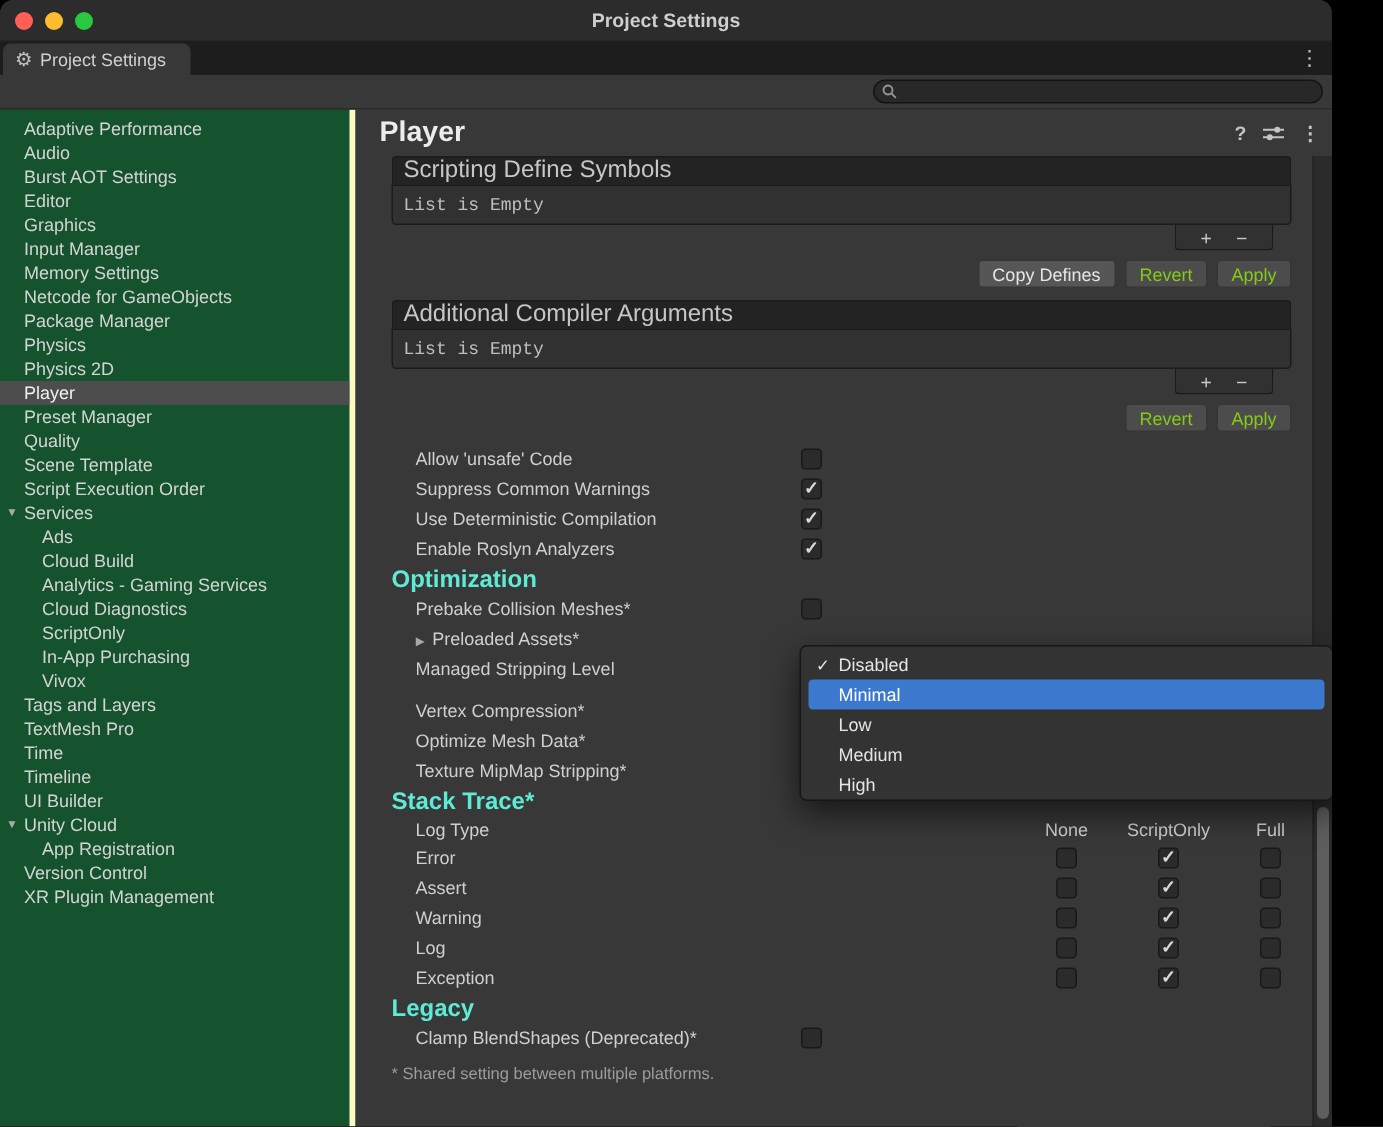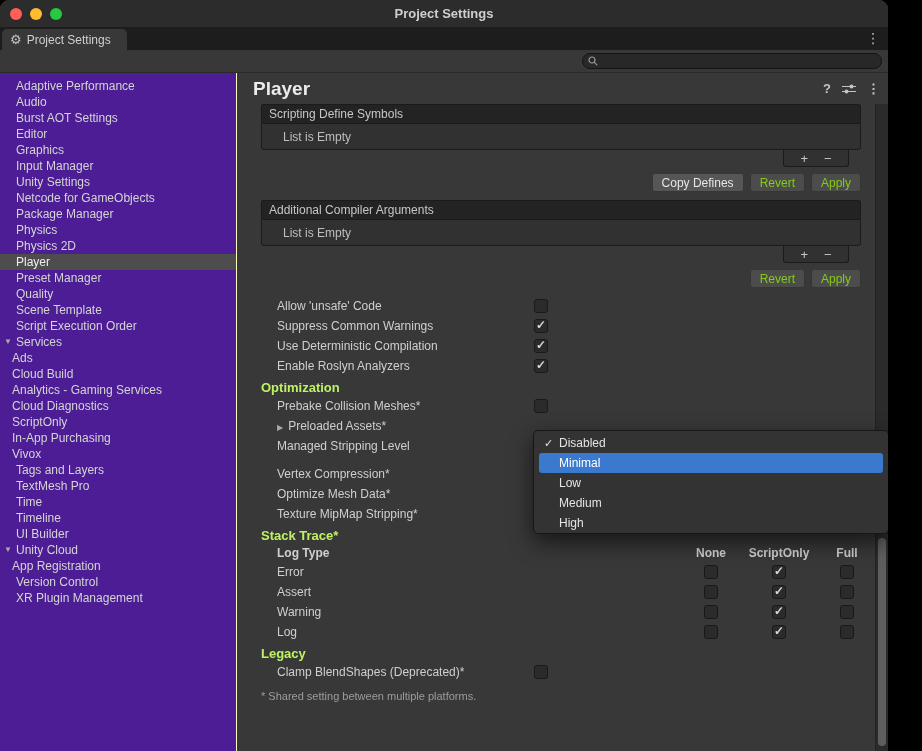--- a/index.html
+++ b/index.html
@@ -19,56 +19,56 @@
   .gear { font-size:13px; color:#C0C0C0; }
   .tab-kebab { position:absolute; right:8px; top:3px; color:#BDBDBD; font-size:14px; line-height:1; }
 
   
   .toolbar { height:23px; background:#383838; border-bottom:1px solid #2A2A2A; position:relative; }
   .search { position:absolute; right:6px; top:3px; width:300px; height:16px; background:#282828; border:1px solid #141414; border-radius:8px; display:flex; align-items:center; padding:0 6px 0 5px; gap:4px; }
   .search input { background:transparent; border:none; outline:none; color:#DDD; font-size:11px; flex:1; min-width:0; font-family:inherit; }
 
   
   .content { display:flex; height:678px; }
-  .sidebar { width:237px; flex:none; border-right:1px solid #fef9c3; padding-top:5px; background:#4c1d95; overflow:hidden; }
+  .sidebar { width:237px; flex:none; border-right:4px solid #fef9c3; padding-top:5px; background:#14532d; overflow:hidden; }
   .side-item { height:16px; display:flex; align-items:center; padding-left:16px; font-size:12px; color:#D4D4D4; position:relative; white-space:nowrap; }
-  .side-item.ind1 { padding-left:12px; }
+  .side-item.ind1 { padding-left:28px; }
   .side-item.sel { background:var(--selected_row); color:#EFEFEF; }
   .side-item .fold { position:absolute; left:4px; top:3px; font-size:8px; color:#ABABAB; }
 
   .main { flex:1; position:relative; background:#383838; min-width:0; }
   .main-header { height:31px; display:flex; align-items:center; padding-left:16px; position:relative; }
   .page-title { font-size:19px; font-weight:bold; color:#ECECEC; }
   .header-icons { position:absolute; right:8px; top:9px; display:flex; gap:11px; align-items:center; color:#C4C4C4; }
   .hicon { font-size:13px; font-weight:bold; line-height:1; }
 
   .settings { position:absolute; top:31px; left:0; right:13px; bottom:0; padding:0 14px 0 24px; overflow:hidden; }
 
   
-  .group-header { height:19px; background:#232323; border:1px solid #1B1B1B; border-bottom:none; display:flex; align-items:center; padding-left:7px; font-size:12px; color:#C6C6C6; border-radius:3px 3px 0 0; }
-  .group-body { height:27px; background:#313131; border:1px solid #1B1B1B; display:flex; align-items:center; padding-left:21px; font-size:12px; color:#BFBFBF; border-radius:0 0 3px 3px; }
+  .group-header { height:19px; background:#232323; border:1px solid #1B1B1B; border-bottom:none; display:flex; align-items:center; padding-left:7px; font-size:16px; color:#C6C6C6; border-radius:3px 3px 0 0; }
+  .group-body { height:27px; background:#313131; border:1px solid #1B1B1B; display:flex; align-items:center; padding-left:7px; font-size:12px; color:#BFBFBF; border-radius:0 0 3px 3px;font-family:Liberation Mono, monospace; }
   .group-footer { display:flex; justify-content:flex-end; padding-right:12px; }
   .pm-bar { width:66px; height:17px; background:#313131; border:1px solid #1B1B1B; border-top:none; border-radius:0 0 3px 3px; display:flex; align-items:center; justify-content:center; gap:16px; }
   .pm { color:#C8C8C8; font-size:13px; line-height:1; }
 
   .btn-row { display:flex; justify-content:flex-end; gap:6px; margin:6px 0 8px; }
   .ubtn { font-size:12px; height:19px; padding:0 9px; background:#565656; color:#E6E6E6; border:1px solid #363636; border-radius:3px; display:flex; align-items:center; }
   .ubtn.disabled { color:#84cc16; background:#4C4C4C; }
 
   
   .prop-row { height:20px; display:flex; align-items:center; padding-left:16px; font-size:12px; color:#CFCFCF; }
   .prop-label { flex:0 0 257px; white-space:nowrap; overflow:hidden; }
   .checkbox { width:14px; height:14px; background:#2B2B2B; border:1px solid #191919; border-radius:3px; position:relative; flex:none; }
   .checkbox.checked::after { content:"\2713"; position:absolute; left:1px; top:-2px; font-size:12px; font-weight:bold; color:#D8D8D8; }
-  .section-title { font-size:13px; font-weight:bold; color:#bef264; height:18px; display:flex; align-items:center; margin-top:2px; }
+  .section-title { font-size:16px; font-weight:bold; color:#5eead4; height:18px; display:flex; align-items:center; margin-top:2px; }
   .fold-arrow { color:#A8A8A8; font-size:8px; margin-right:5px; }
 
   
   .st-row { display:flex; align-items:center; padding-left:16px; font-size:12px; color:#CFCFCF; height:20px; }
-  .st-row.hdr { height:18px;font-weight:bold; }
+  .st-row.hdr { height:18px; }
   .st-label { flex:0 0 400px; white-space:nowrap; }
   .st-cell { flex:0 0 68px; display:flex; justify-content:center; }
 
   .footnote { margin-top:8px; font-size:11px; color:#9C9C9C; }
 
   
   .dropdown { position:absolute; left:296px; top:357px; width:356px; height:104px; background:#333; border:1px solid #161616; border-radius:5px; box-shadow:0 8px 22px rgba(0,0,0,.6); padding:2px 0; z-index:10; }
   .dd-item { height:20px; margin:0 5px; display:flex; align-items:center; border-radius:3px; font-size:12px; color:#E4E4E4; padding-left:5px; }
   .dd-item.hl { background:var(--accent); color:#ffffff; }
   .dd-check { width:15px; font-size:11px; flex:none; }
@@ -123,21 +123,21 @@
         <div class="side-item">
           <div>Editor</div>
         </div>
         <div class="side-item">
           <div>Graphics</div>
         </div>
         <div class="side-item">
           <div>Input Manager</div>
         </div>
         <div class="side-item">
-          <div>Unity Settings</div>
+          <div>Memory Settings</div>
         </div>
         <div class="side-item">
           <div>Netcode for GameObjects</div>
         </div>
         <div class="side-item">
           <div>Package Manager</div>
         </div>
         <div class="side-item">
           <div>Physics</div>
         </div>
@@ -350,20 +350,32 @@
               <div class="st-cell">
                 <div class="checkbox"></div>
               </div>
               <div class="st-cell">
                 <div class="checkbox checked"></div>
               </div>
               <div class="st-cell">
                 <div class="checkbox"></div>
               </div>
             </div>
+            <div class="st-row">
+              <div class="st-label">Exception</div>
+              <div class="st-cell">
+                <div class="checkbox"></div>
+              </div>
+              <div class="st-cell">
+                <div class="checkbox checked"></div>
+              </div>
+              <div class="st-cell">
+                <div class="checkbox"></div>
+              </div>
+            </div>
           </div>
         <div class="section-title">Legacy</div>
         <div id="legacy">
             <div class="prop-row">
               <div class="prop-label">Clamp BlendShapes (Deprecated)*</div>
               <div class="checkbox"></div>
             </div>
           </div>
         <div class="footnote">* Shared setting between multiple platforms.</div>
       </div>

